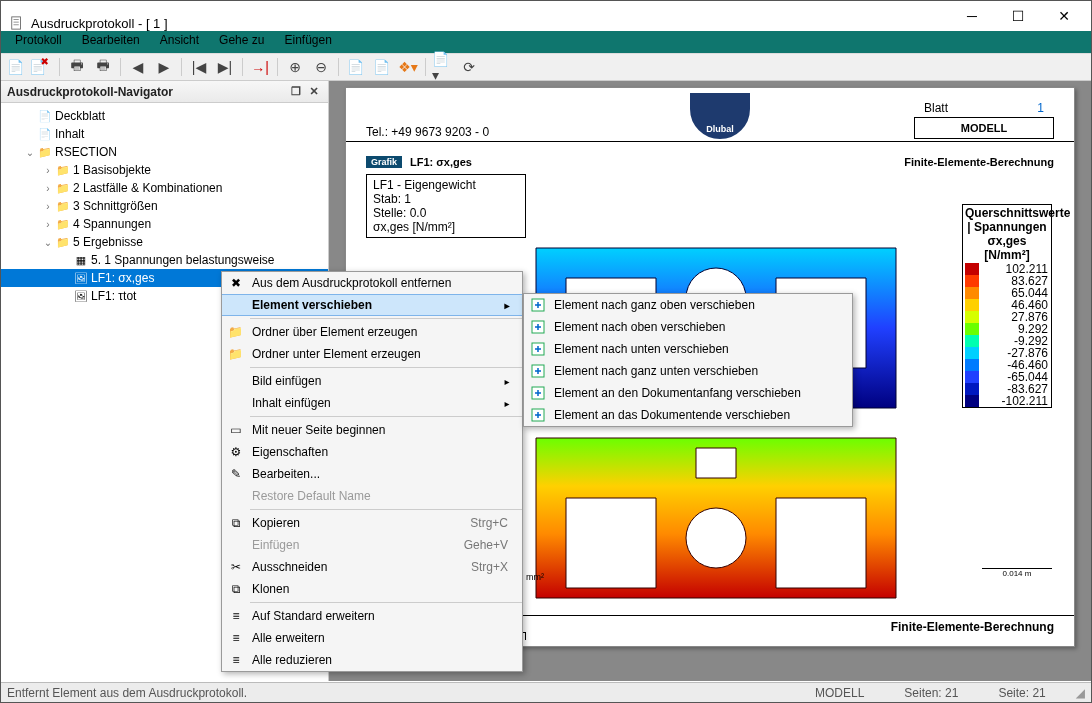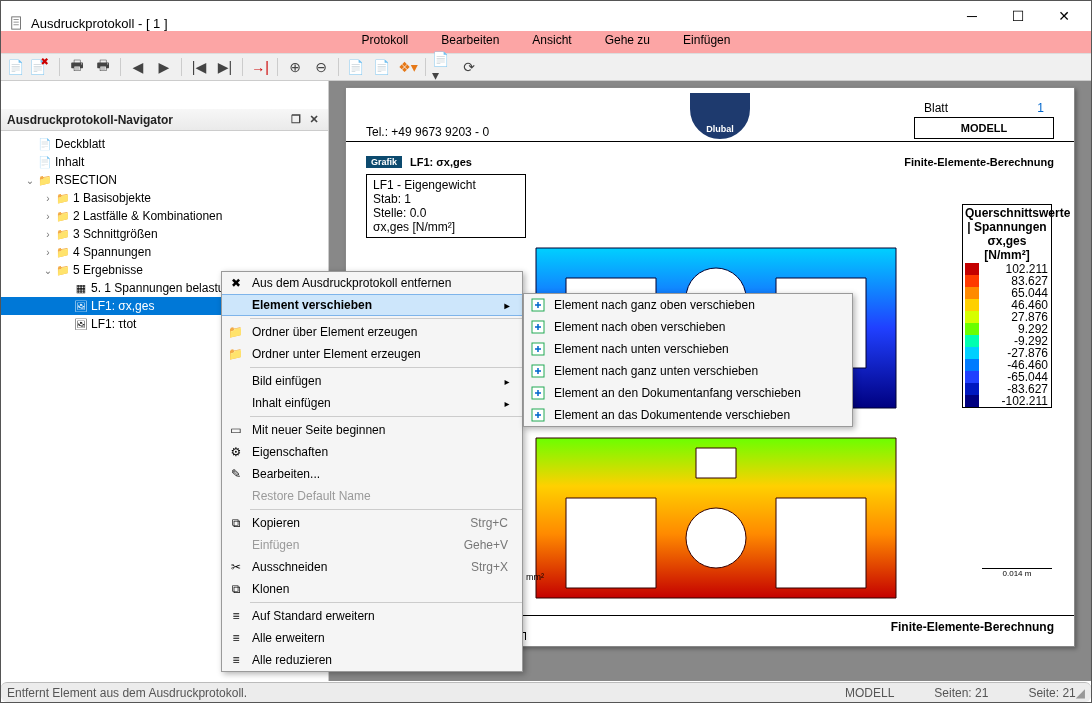--- a/index.html
+++ b/index.html
@@ -1,28 +1,28 @@
 <!DOCTYPE html>
 <html><head>
 <meta charset="utf-8">
 <style>
 * { box-sizing: border-box; margin: 0; padding: 0; font-family: "Segoe UI", Tahoma, sans-serif; font-size: 12px; }
 body { background: #fff; width: 1092px; height: 703px; overflow: hidden; position: relative; border: 1px solid #555; }
 .titlebar { height: 30px; background: #fff; display: flex; align-items: flex-end; padding: 0 4px; border-bottom: none; }
 .titlebar .icon { width:16px; height:16px; margin:0 6px 0 4px; display:flex; align-items:center; justify-content:center; }
 .titlebar .title { font-size: 13px; color:#000; flex:1; }
 .titlebar .winbtn { width:46px; height:30px; display:flex; align-items:center; justify-content:center; font-size:14px; }
-.menubar { height: 22px; background:#fca5a5; display:flex; gap:13px; padding: 0 4px; border-bottom:none;justify-content:center; }
+.menubar { height: 22px; background:#0f766e; display:flex; gap:0; padding: 0 4px; border-bottom:none; }
 .menubar .m { padding:2px 10px; color:#000; font-size:12px; }
 .toolbar { height: 28px; background:#f0f0f0; border-top:1px solid #ddd; border-bottom:1px solid #ccc; display:flex; align-items:center; padding:0 4px; gap:4px; }
 .toolbar .tb { width:22px; height:22px; display:flex; align-items:center; justify-content:center; font-size:14px; color:#444; border-radius:2px; }
 .toolbar .sep { width:1px; height:18px; background:#ccc; margin:0 2px; }
 .main { display:flex; height: 600px; }
 .panel { width:328px; border-right:1px solid #ccc; display:flex; flex-direction:column; background:#fff; }
-.panel-hdr { height:22px; background:linear-gradient(#f7f7f7,#eaeaea); border-bottom:1px solid #ccc; display:flex; align-items:center; padding:0 6px; font-weight:bold; font-size:12px; color:#222;margin-top:28px; }
+.panel-hdr { height:22px; background:linear-gradient(#f7f7f7,#eaeaea); border-bottom:1px solid #ccc; display:flex; align-items:center; padding:0 6px; font-weight:bold; font-size:12px; color:#222; }
 .panel-hdr .sp { flex:1; }
 .panel-hdr .pb { width:16px; height:16px; display:flex; align-items:center; justify-content:center; font-size:11px; color:#444; margin-left:2px;}
 .tree { flex:1; overflow:auto; padding:4px 0; }
 .tree-row { height:18px; display:flex; align-items:center; padding-left:4px; white-space:nowrap; }
 .tree-row.sel { background:#0078d7; color:#fff; }
 .tree-row .exp { width:14px; display:inline-flex; justify-content:center; color:#777; font-size:10px; }
 .tree-row .ic { width:16px; height:16px; display:inline-flex; align-items:center; justify-content:center; margin-right:2px; font-size:11px; }
 .folder { color:#d9b35b; }
 .doc { color:#4a90e2; }
 .content { flex:1; background:#888; position:relative; padding:6px; }
@@ -50,21 +50,21 @@
 .sect2 .leftbox { position:absolute; left:20px; bottom:-2px; width:160px; height:8px; border:1px solid #000; border-bottom:none; }
 .cmenu { position:absolute; background:#f5f5f5; border:1px solid #9a9a9a; box-shadow:2px 2px 6px rgba(0,0,0,.3); font-size:12px; }
 .cmenu .row { height:22px; display:flex; align-items:center; padding:0 8px 0 0; }
 .cmenu .row.dis { color:#9a9a9a; }
 .cmenu .row.hl { background:#cde6fb; border-top:1px solid #7eb4ea; border-bottom:1px solid #7eb4ea;font-weight:bold; }
 .cmenu .iconcol { width:28px; display:flex; align-items:center; justify-content:center; }
 .cmenu .lbl { flex:1; padding-left:2px; }
 .cmenu .sc { color:#777; padding:0 6px; }
 .cmenu .arr { width:14px; text-align:center; font-size:10px; }
 .cmenu hr { border:none; border-top:1px solid #ccc; margin:2px 0 2px 28px; }
-.status { position:absolute; bottom:0; left:0; right:0; height:20px; background:#ececec; border-top:1px solid #bbb; display:flex; align-items:center; padding:0 6px; font-size:11px; color:#555;border-radius:6px; }
+.status { position:absolute; bottom:0; left:0; right:0; height:20px; background:#ececec; border-top:1px solid #bbb; display:flex; align-items:center; padding:0 6px; font-size:11px; color:#555; }
 .status .sp { flex:1; }
 .tri { font-size:10px; color:#5b8def; }
 svg.mini { width:14px; height:14px; }
 </style>
 </head>
 <body>
 
 <div class="titlebar">
   <span class="icon">
     <svg class="mini" viewBox="0 0 16 16">
@@ -438,15 +438,15 @@
       </span>
       <span class="lbl">Element an das Dokumentende verschieben</span>
     </div>
   </div>
 
 <div class="status">
   <span>Entfernt Element aus dem Ausdruckprotokoll.</span>
   <span class="sp"></span>
   <span style="margin-right:40px;">MODELL</span>
   <span style="margin-right:40px;">Seiten: 21</span>
-  <span style="">Seite: 21</span>
+  <span style="margin-right:30px;">Seite: 21</span>
   <span style="color:#999">◢</span>
 </div>
 
 </body></html>

